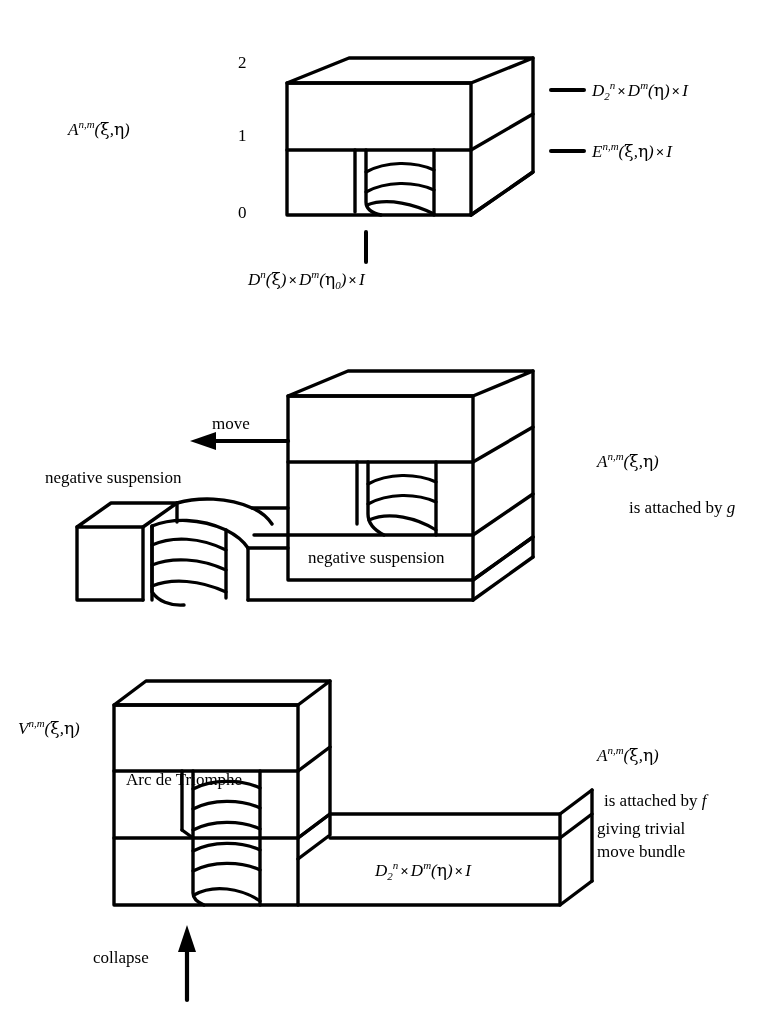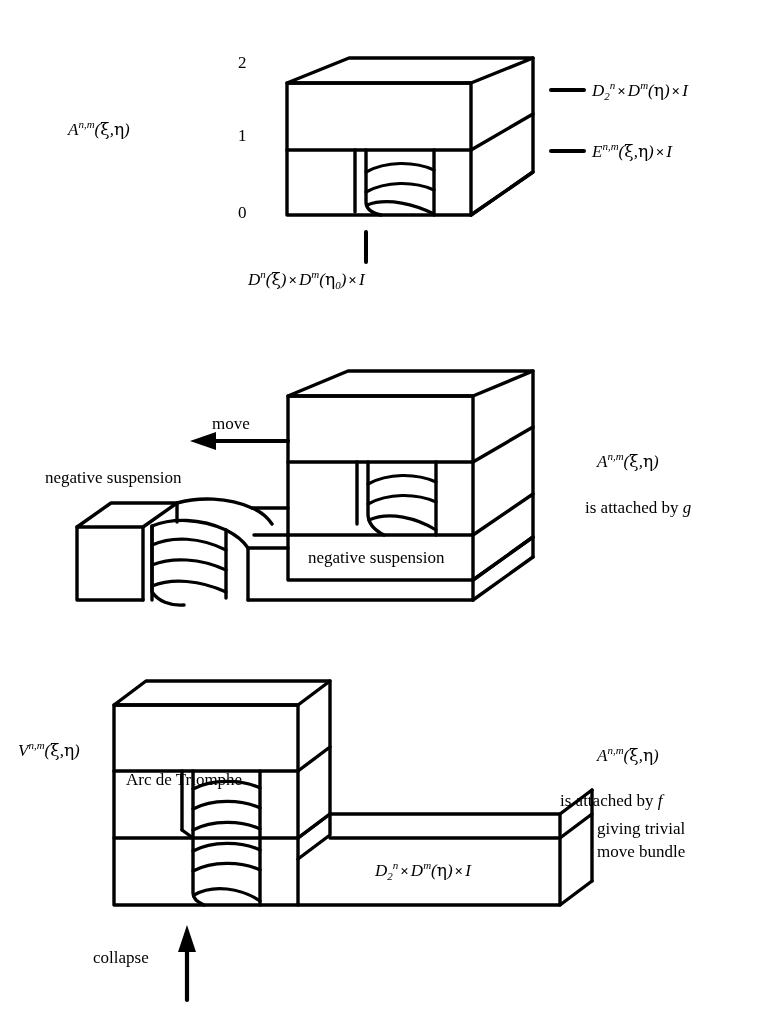--- a/index.html
+++ b/index.html
@@ -49,20 +49,21 @@
     font-style: italic;
     vertical-align: super;
   }
   .mathline sub {
     font-size: 11px;
     font-style: italic;
     vertical-align: sub;
   }
   .up {
     font-style: normal;
+    margin-left: 44px;
   }
   .times {
     font-style: normal;
     font-weight: bold;
     font-size: 15px;
     padding: 0 2px;
   }
   .greek {
     font-style: normal;
     font-family: "DejaVu Serif", "Liberation Serif", serif;
@@ -237,21 +238,21 @@
 
   <div class="inbox" style="left:308px; top:548px;">negative suspension</div>
 
   <div class="lbl" style="left:597px; top:450px;">
     <span class="mathline">A<sup>n,m</sup>(<span class="greek">ξ</span>,<span class="greek">η</span>)</span>
   </div>
   <div class="lbl" style="left:585px; top:497px; font-style:normal;">
     <span class="up">is attached by </span><span class="mathline">g</span>
   </div>
 
-  <div class="lbl" style="left:18px; top:717px;margin-top:22px;">
+  <div class="lbl" style="left:18px; top:717px;">
     <span class="mathline">V<sup>n,m</sup>(<span class="greek">ξ</span>,<span class="greek">η</span>)</span>
   </div>
 
   <div class="inbox" style="left:126px; top:726px;margin-top:44px;">Arc de Triomphe</div>
 
   <div class="inbox" style="left:375px; top:859px;">
     <span class="mathline">D<sub>2</sub><sup>n</sup><span class="times">×</span>D<sup>m</sup>(<span class="greek">η</span>)<span class="times">×</span>I</span>
   </div>
 
   <div class="lbl" style="left:597px; top:744px;">

